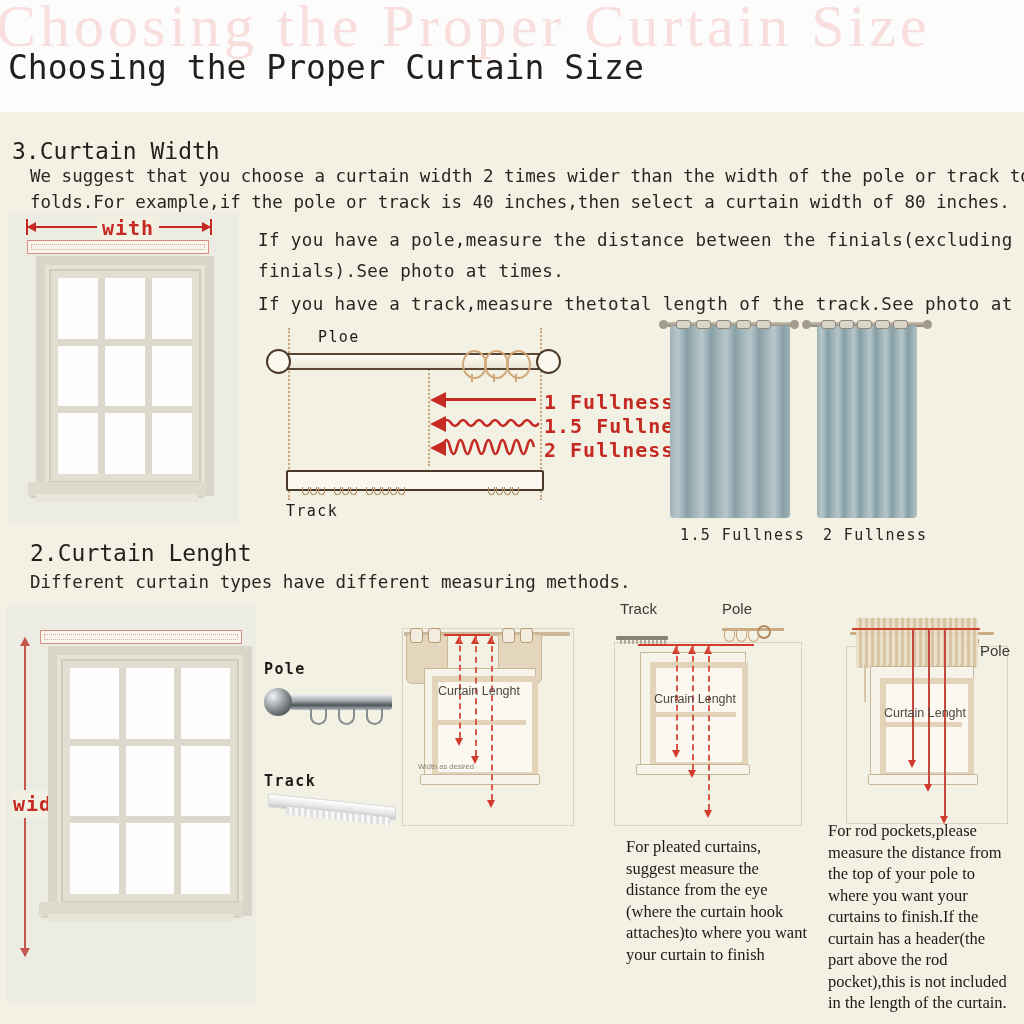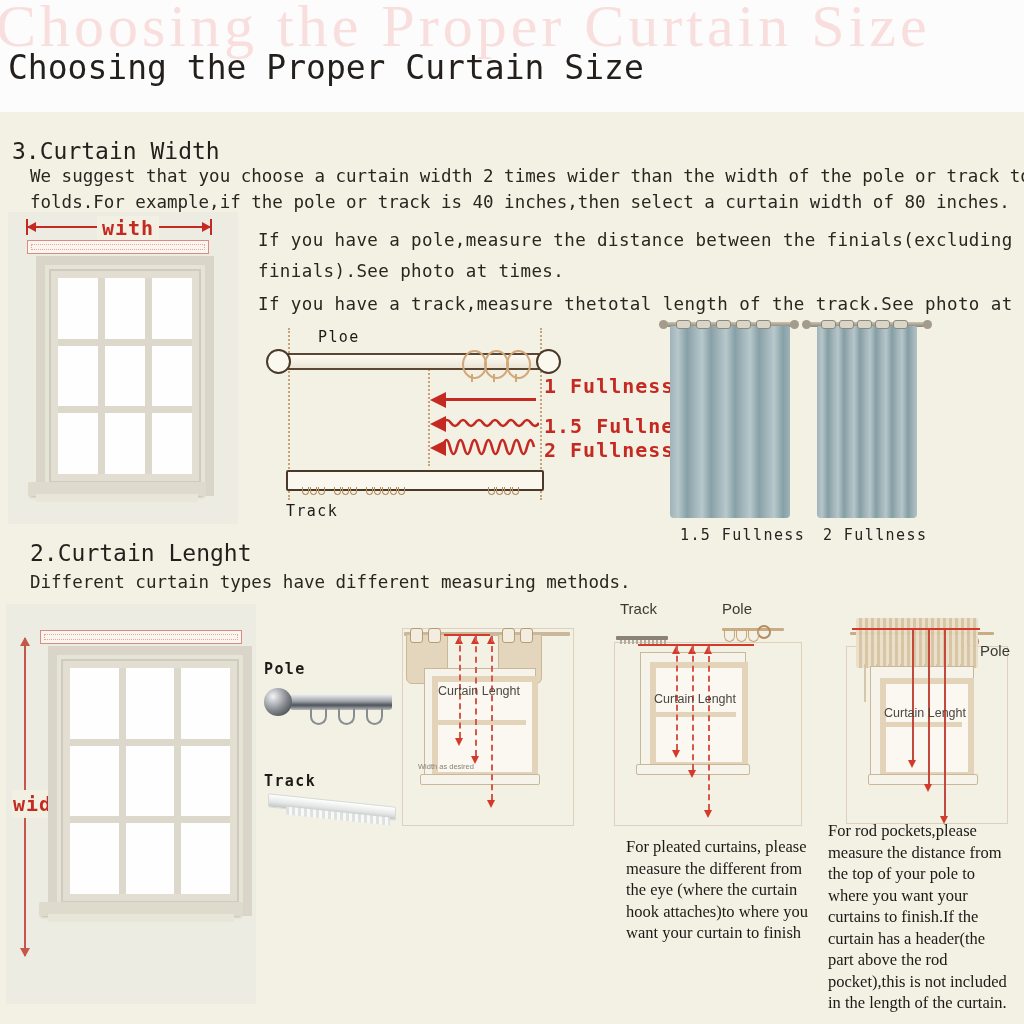--- a/index.html
+++ b/index.html
@@ -151,21 +151,21 @@
 
     <div class="pole-bar" style="left:38px;top:31px;width:256px;"></div>
     <div class="finial" style="left:18px;top:27px;"></div>
     <div class="finial" style="left:288px;top:27px;"></div>
     <div class="ring" style="left:214px;top:28px;"></div>
     <div class="ring" style="left:236px;top:28px;"></div>
     <div class="ring" style="left:258px;top:28px;"></div>
 
     <div class="f-head" style="left:182px;top:70px;"></div>
     <div class="f-line" style="left:196px;top:76px;width:92px;"></div>
-    <div class="red-lbl" style="left:296px;top:52px;">1 Fullness</div>
+    <div class="red-lbl" style="left:296px;top:68px;">1 Fullness</div>
 
     <div class="f-head" style="left:182px;top:94px;"></div>
     <svg class="wave" style="left:195px;top:92px;" width="96" height="18">
       <path d="M0 9 q4 -6 8 0 t8 0 t8 0 t8 0 t8 0 t8 0 t8 0 t8 0 t8 0 t8 0 t8 0 t8 0" fill="none" stroke="#c42a22" stroke-width="2.6"></path>
     </svg>
     <div class="red-lbl" style="left:296px;top:92px;">1.5 Fullness</div>
 
     <div class="f-head" style="left:182px;top:118px;"></div>
     <svg class="wave" style="left:195px;top:110px;" width="96" height="30">
       <path d="M0 15 q3.5 -14 7 0 t7 0 t7 0 t7 0 t7 0 t7 0 t7 0 t7 0 t7 0 t7 0 t7 0 t7 0 t7 0" fill="none" stroke="#c42a22" stroke-width="2.6"></path>
@@ -348,16 +348,16 @@
     <div class="ld-redline" style="left:24px;top:30px;width:128px;"></div>
     <div class="ld-solid" style="left:84px;top:32px;height:134px;"></div>
     <div class="ld-dn" style="left:80px;top:162px;"></div>
     <div class="ld-solid" style="left:100px;top:32px;height:158px;"></div>
     <div class="ld-dn" style="left:96px;top:186px;"></div>
     <div class="ld-solid" style="left:116px;top:32px;height:190px;"></div>
     <div class="ld-dn" style="left:112px;top:218px;"></div>
     <div class="ld-txt" style="left:56px;top:108px;font-size:12.5px;">Curtain Lenght</div>
   </div>
 
-  <div class="cap" style="left:626px;top:836px;width:182px;">For pleated curtains, please measure the different from the eye (where the curtain hook attaches)to where you want your curtain to finish</div>
+  <div class="cap" style="left:626px;top:836px;width:182px;">For pleated curtains, suggest measure the distance from the eye (where the curtain hook attaches)to where you want your curtain to finish</div>
   <div class="cap" style="left:828px;top:820px;width:186px;">For rod pockets,please measure the distance from the top of your pole to where you want your curtains to finish.If the curtain has a header(the part above the rod pocket),this is not included in the length of the curtain.</div>
 
 </div>
 
 </body></html>

